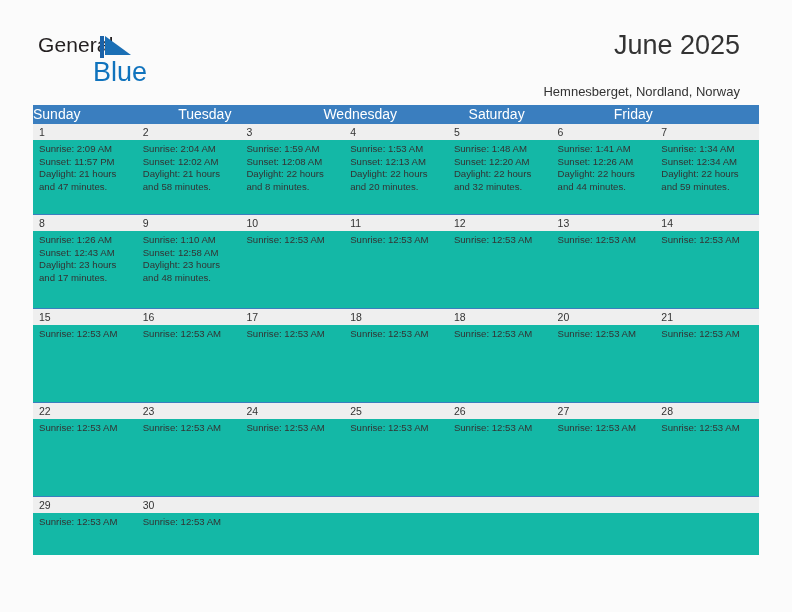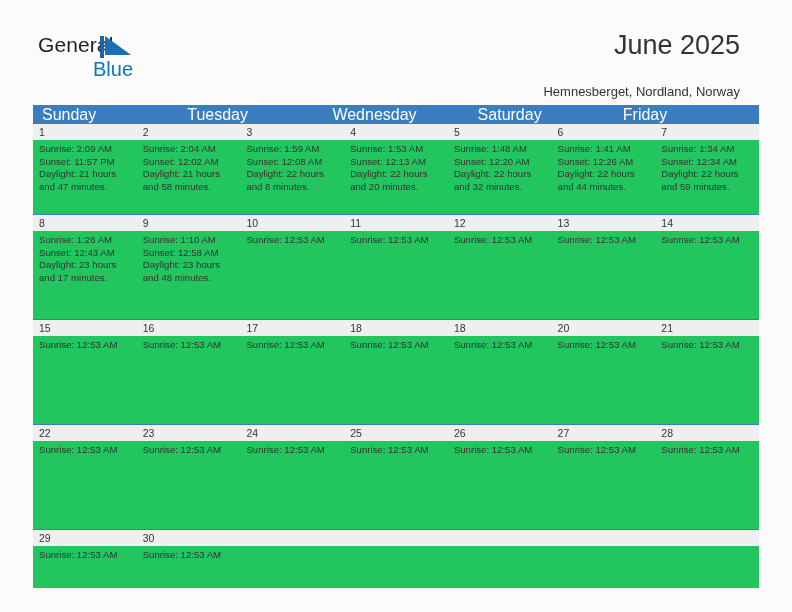--- a/index.html
+++ b/index.html
@@ -48,21 +48,21 @@
   }
   .logo-flag {
     position: absolute;
     left: 62px;
     top: 2px;
     width: 33px;
     height: 22px;
   }
   .logo-row2 {
     display: block;
-    font-size: 20px;
+    font-size: 27px;
     color: #1073bd;
     margin-top: 1px;
     margin-left: 55px;
     height: 24px;
   }
 
   .title-block {
     position: absolute;
     right: 52px;
     top: 28px;
@@ -92,23 +92,23 @@
   }
 
   .weekday-header {
     display: flex;
     background: #3a7ebf;
     height: 19px;
   }
   .weekday-header .wd {
     flex: 1 1 0;
     color: #ffffff;
-    font-size: 16px;
+    font-size: 14px;
     line-height: 19px;
-    padding-left: 9px;
+    padding-left: 0;
     box-sizing: border-box;
     white-space: nowrap;
     overflow: hidden;
   }
 
   .week-row {
     position: relative;
     border-top: 1.2px solid #3a7ebf;
   }
   .week-row:first-of-type {
@@ -124,36 +124,36 @@
     flex: 1 1 0;
     font-size: 10.5px;
     line-height: 16px;
     color: #333333;
     padding-left: 6px;
     box-sizing: border-box;
   }
 
   .detail-band {
     display: flex;
-    background: #22c55e;
+    background: #14b8a6;
   }
   .detail-band .dc {
     flex: 1 1 0;
     padding: 3px 6px 0 6px;
     box-sizing: border-box;
     font-size: 9.6px;
     line-height: 12.55px;
     color: #333333;
   }
   .detail-band .dc .ln {
     white-space: nowrap;
   }
 
   .week-row.h-tall .detail-band { height: 74px; }
-  .week-row.h-std  .detail-band { height: 88px; }
+  .week-row.h-std  .detail-band { height: 77px; }
   .week-row.h-last .detail-band { height: 42px; }
 </style>
 </head>
 <body>
 
 <div class="page-header">
 
   <div class="logo">
     <span class="logo-row1">
       <span class="logo-general">General</span>

